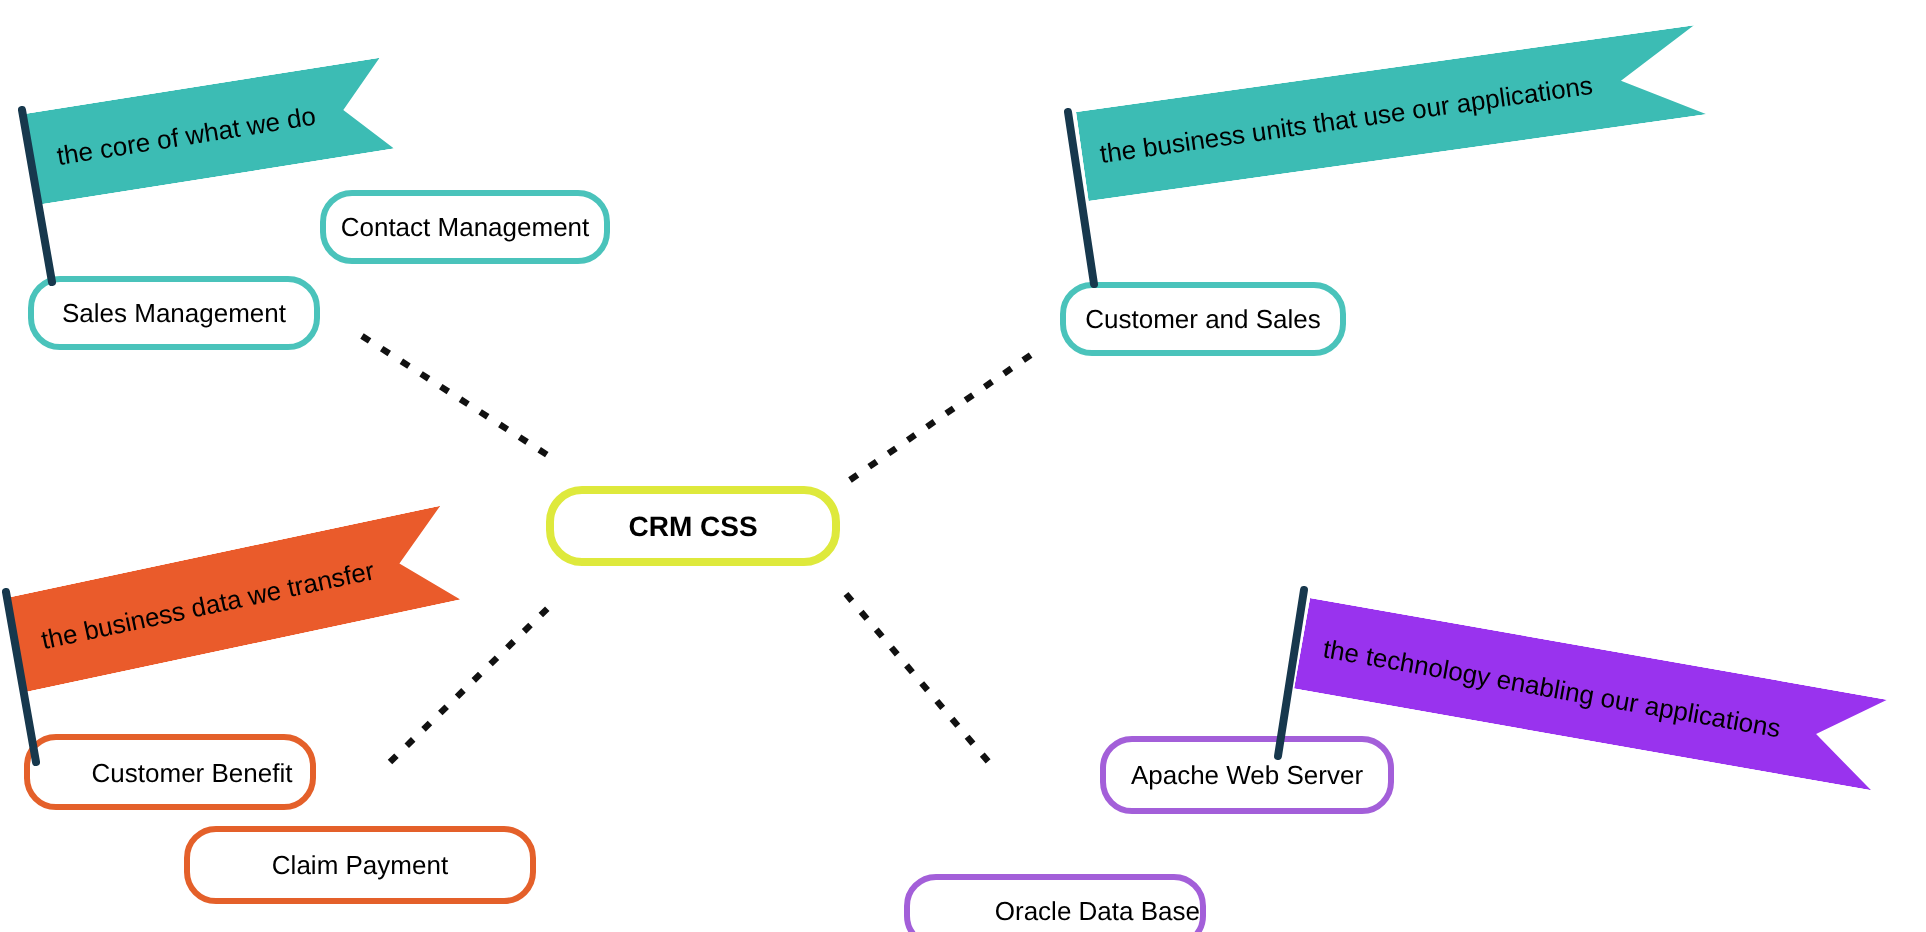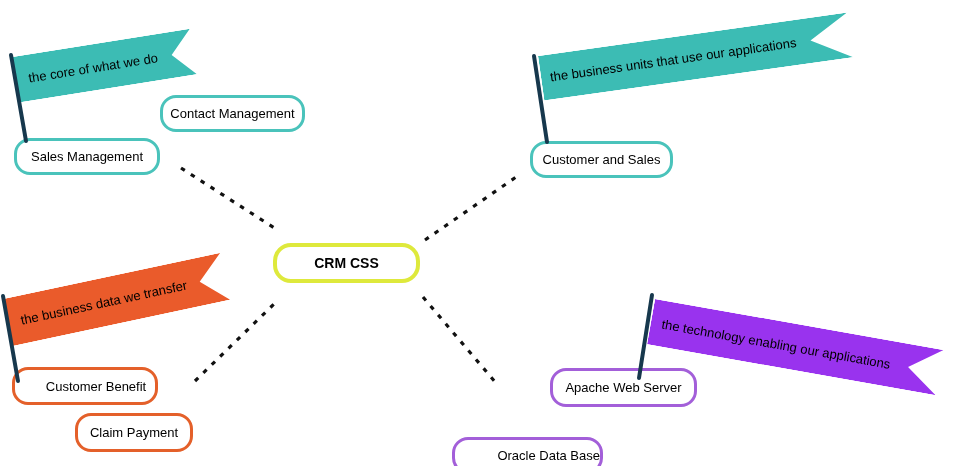--- a/index.html
+++ b/index.html
@@ -70,21 +70,21 @@
     color: #000;
     white-space: nowrap;
   }
   .node-sales       { left: 14px;  top: 138px; width: 146px; height: 37px; }
   .node-contact     { left: 160px; top: 95px;  width: 145px; height: 37px; }
   .node-marketing   { left: 530px; top: 141px; width: 143px; height: 37px; }
   .node-center      { left: 273px; top: 243px; width: 147px; height: 40px;
                       border-width: 4px; border-radius: 18px;
                       font-weight: bold; font-size: 14px; }
   .node-customer    { left: 12px;  top: 367px; width: 146px; height: 38px; }
-  .node-claim       { left: 75px;  top: 413px; width: 118px; height: 39px; }
+  .node-claim       { left: 92px;  top: 413px; width: 176px; height: 39px; }
   .node-apache      { left: 526px; top: 368px; width: 147px; height: 39px; margin-left: 24px; }
   .node-oracle      { left: 452px; top: 437px; width: 151px; height: 37px; justify-content: flex-end; }
 </style>
 </head>
 <body>
 
 <div class="canvas">
 
   <svg class="layer connector-layer" viewBox="0 0 963 466">
     <line x1="181" y1="168" x2="276" y2="229" stroke-width="3.2" stroke-dasharray="4.5 7.2" style="stroke: rgb(17, 17, 17);"></line>

